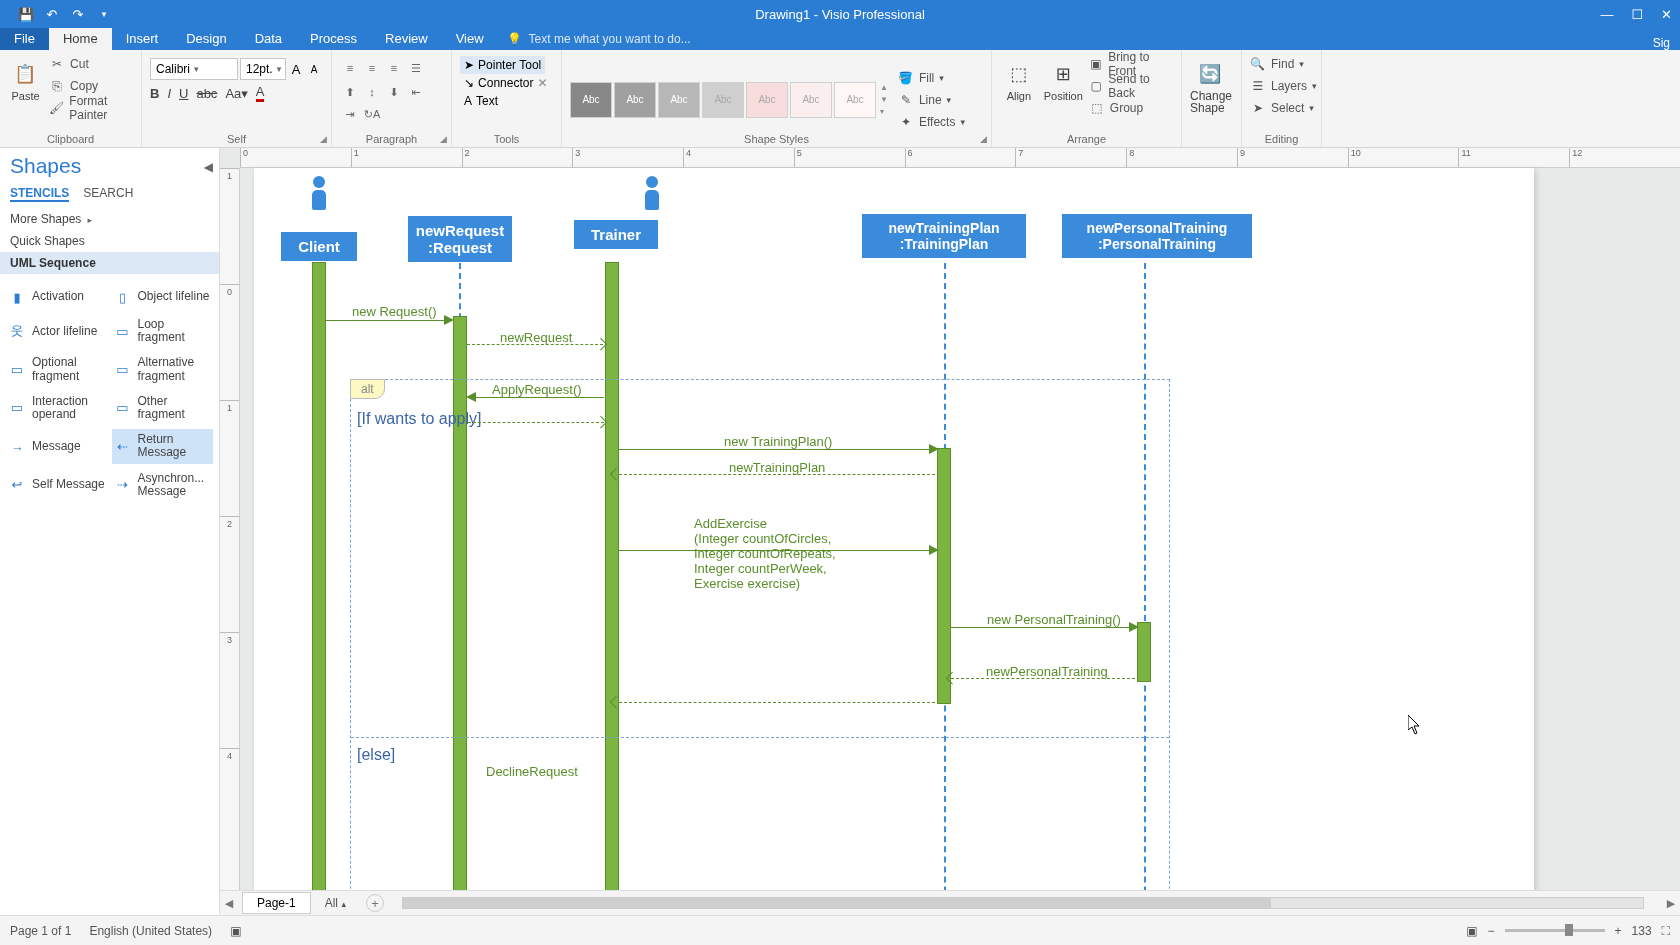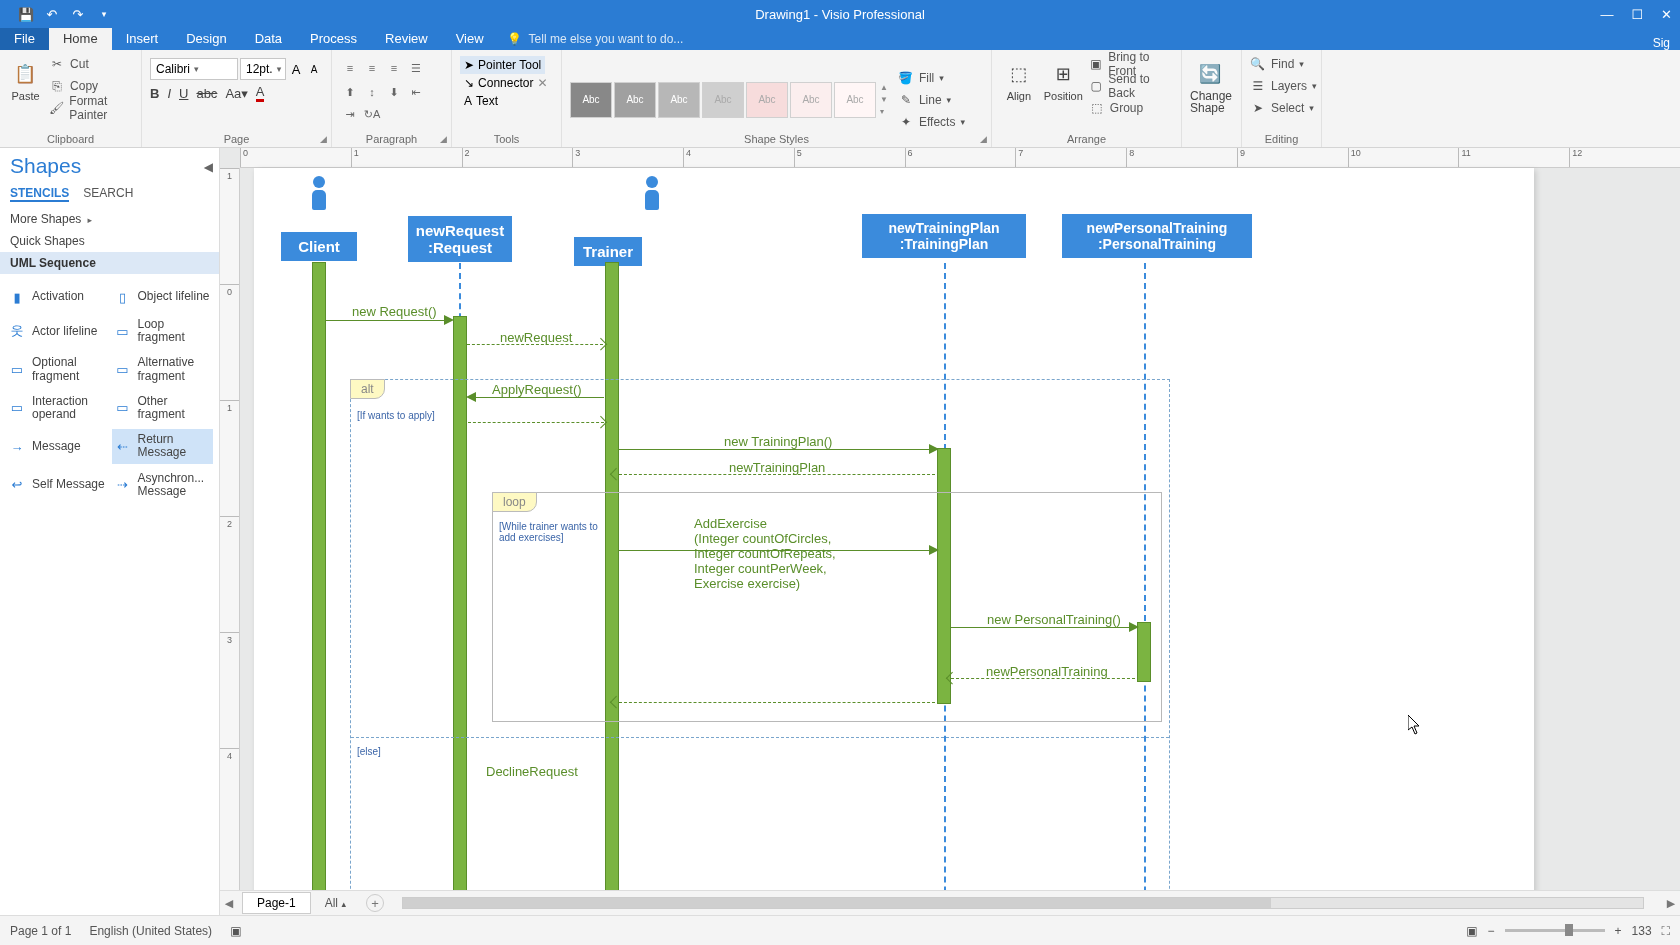--- a/index.html
+++ b/index.html
@@ -89,21 +89,21 @@
 .msg-line.dashed { border-top-style: dashed; }
 .arrow-r { position: absolute; width: 0; height: 0; border-top: 5px solid transparent; border-bottom: 5px solid transparent; border-left: 10px solid #5a8e2a; }
 .arrow-l { position: absolute; width: 0; height: 0; border-top: 5px solid transparent; border-bottom: 5px solid transparent; border-right: 10px solid #5a8e2a; }
 .arrow-r.open { border-left-color: transparent; }
 .arrow-r.open::before { content:''; position:absolute; left:-10px; top:-5px; width:8px; height:8px; border-top:1.5px solid #5a8e2a; border-right:1.5px solid #5a8e2a; transform: rotate(45deg) translateY(1px); }
 .arrow-l.open { border-right-color: transparent; }
 .arrow-l.open::before { content:''; position:absolute; right:-10px; top:-5px; width:8px; height:8px; border-top:1.5px solid #5a8e2a; border-left:1.5px solid #5a8e2a; transform: rotate(-45deg) translateY(1px); }
 
 .fragment { position: absolute; border: 1.5px dashed #7aa5cc; }
 .fragment .frag-label { position: absolute; top: -1px; left: -1px; border: 1px solid #bbb; background: #fef9c3; padding: 2px 10px; font-size: 12px; color: #888; border-bottom-right-radius: 10px; }
-.fragment .guard { position: absolute; font-size: 10px; color: #3b65a8; }
+.fragment .guard { position: absolute; font-size: 16px; color: #3b65a8; }
 .fragment .divider { position: absolute; left: 0; right: 0; border-top: 1.5px dashed #7aa5cc; }
 
 
 .page-tabs-row { position: absolute; left: 220px; right: 0; bottom: 30px; height: 25px; background: #f4f4f4; border-top: 1px solid #ddd; display: flex; align-items: center; font-size: 12px; }
 .scroll-btn { width: 18px; text-align: center; color: #777; font-size: 11px; }
 .page-tab { border: 1px solid #ccc; background: #fff; padding: 3px 14px; margin-left: 4px; }
 .all-btn { padding: 3px 8px; margin-left: 6px; color: #555; }
 .add-page { margin-left: 12px; width: 18px; height: 18px; border: 1px solid #ccc; border-radius: 50%; display: flex; align-items: center; justify-content: center; font-size: 13px; color: #777; }
 .hscroll { flex: 1; margin: 0 18px; height: 12px; background: #e4e4e4; border: 1px solid #ccc; position: relative; }
 .hscroll .thumb { position: absolute; left: 0; top: 0; bottom: 0; width: 70%; background: #cfcfcf; }
@@ -140,21 +140,21 @@
   <div class="tab file">File</div>
   <div class="tab active">Home</div>
   <div class="tab">Insert</div>
   <div class="tab">Design</div>
   <div class="tab">Data</div>
   <div class="tab">Process</div>
   <div class="tab">Review</div>
   <div class="tab">View</div>
   <div class="tell-me">
     <span>💡</span>
-    <span>Tell me else you want to do...</span>
+    <span>Text me what you want to do...</span>
   </div>
   <div class="right-link">Sig</div>
 </div>
 
 <div class="ribbon">
 
   <div class="ribbon-group" style="width:142px">
     <div class="ribbon-group-content">
       <div class="big-btn">
         <div class="icon-box">📋</div>
@@ -194,21 +194,21 @@
       </div>
       <div style="display:flex; gap:8px; align-items:center; font-size:13px; color:#444">
         <span><b>B</b></span>
         <span><i>I</i></span>
         <span><u>U</u></span>
         <span style="text-decoration:line-through">abc</span>
         <span>Aa▾</span>
         <span style="border-bottom:3px solid #c00">A</span>
       </div>
     </div>
-    <div class="ribbon-group-label">Page</div>
+    <div class="ribbon-group-label">Self</div>
     <div class="dialog-launcher">◢</div>
   </div>
 
   <div class="ribbon-group" style="width:120px">
     <div class="ribbon-group-content" style="flex-direction:column; gap:4px; padding-top:4px">
       <div class="para-icons">
         <div>≡</div>
         <div>≡</div>
         <div>≡</div>
         <div>☰</div>
@@ -456,21 +456,21 @@
           <div class="body"></div>
         </div>
 
       <div class="lifeline-head" style="left:27px; top:64px; width:76px">
           <span>Client</span>
         </div>
       <div class="lifeline-head" style="left:154px; top:48px; width:104px">
           <span>newRequest</span>
           <span>:Request</span>
         </div>
-      <div class="lifeline-head" style="left:320px; top:69px; width:68px">
+      <div class="lifeline-head" style="left:320px; top:52px; width:84px">
           <span>Trainer</span>
         </div>
       <div class="lifeline-head" style="left:608px; top:46px; width:164px; font-size:14px">
           <span>newTrainingPlan</span>
           <span>:TrainingPlan</span>
         </div>
       <div class="lifeline-head" style="left:808px; top:46px; width:190px; font-size:14px">
           <span>newPersonalTraining</span>
           <span>:PersonalTraining</span>
         </div>
@@ -485,24 +485,20 @@
       <div class="activation" style="left:683px; top:280px; height:256px"></div>
       <div class="activation" style="left:883px; top:454px; height:60px"></div>
 
       <div class="fragment" style="left:96px; top:211px; width:820px; height:570px">
         <div class="frag-label">alt</div>
         <div class="guard" style="top:30px; left:6px">[If wants to apply]</div>
         <div class="divider" style="top:357px"></div>
         <div class="guard" style="top:366px; left:6px">[else]</div>
       </div>
 
-      <div class="fragment" style="left:238px; top:324px; width:670px; height:230px; border-style:solid; border-color:#b8b8b8">
-        <div class="frag-label">loop</div>
-        <div class="guard" style="top:28px; left:6px; width:110px">[While trainer wants to add exercises]</div>
-      </div>
 
       <div class="msg-line" style="left:72px; top:152px; width:124px"></div>
       <div class="arrow-r" style="left:190px; top:147px"></div>
       <div class="msg-label" style="left:98px; top:136px">new Request()</div>
 
       <div class="msg-line dashed" style="left:213px; top:176px; width:136px"></div>
       <div class="arrow-r open" style="left:343px; top:171px"></div>
       <div class="msg-label" style="left:246px; top:162px">newRequest</div>
 
       <div class="msg-line" style="left:214px; top:229px; width:136px"></div>

